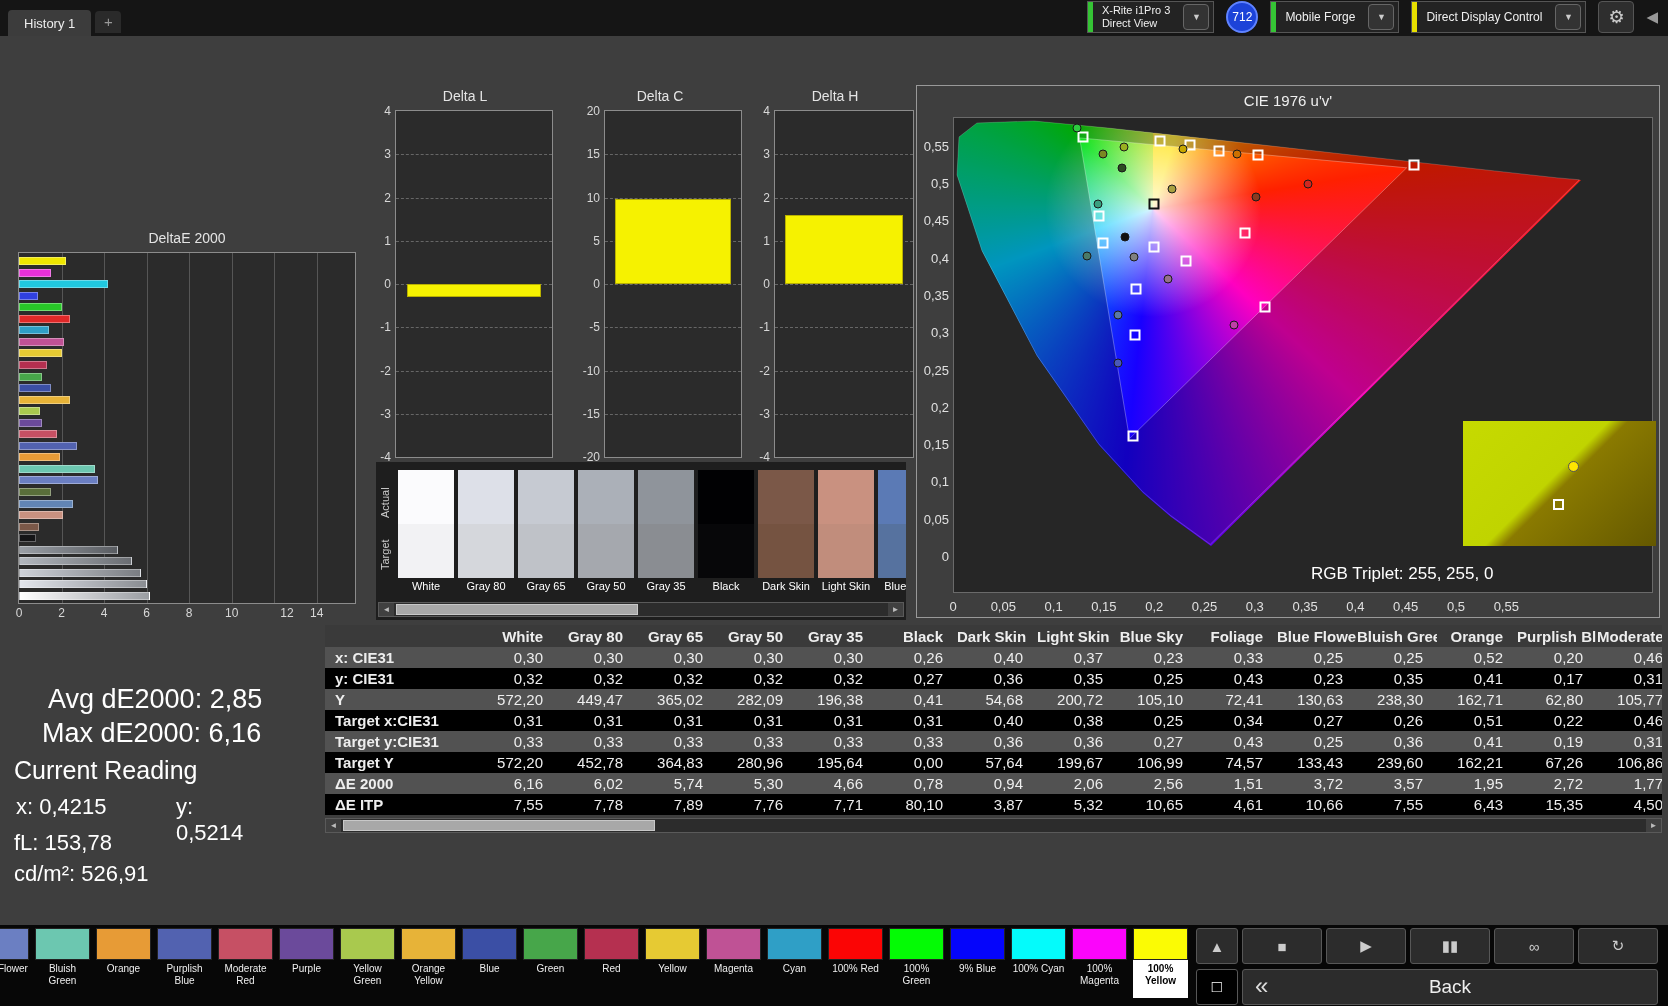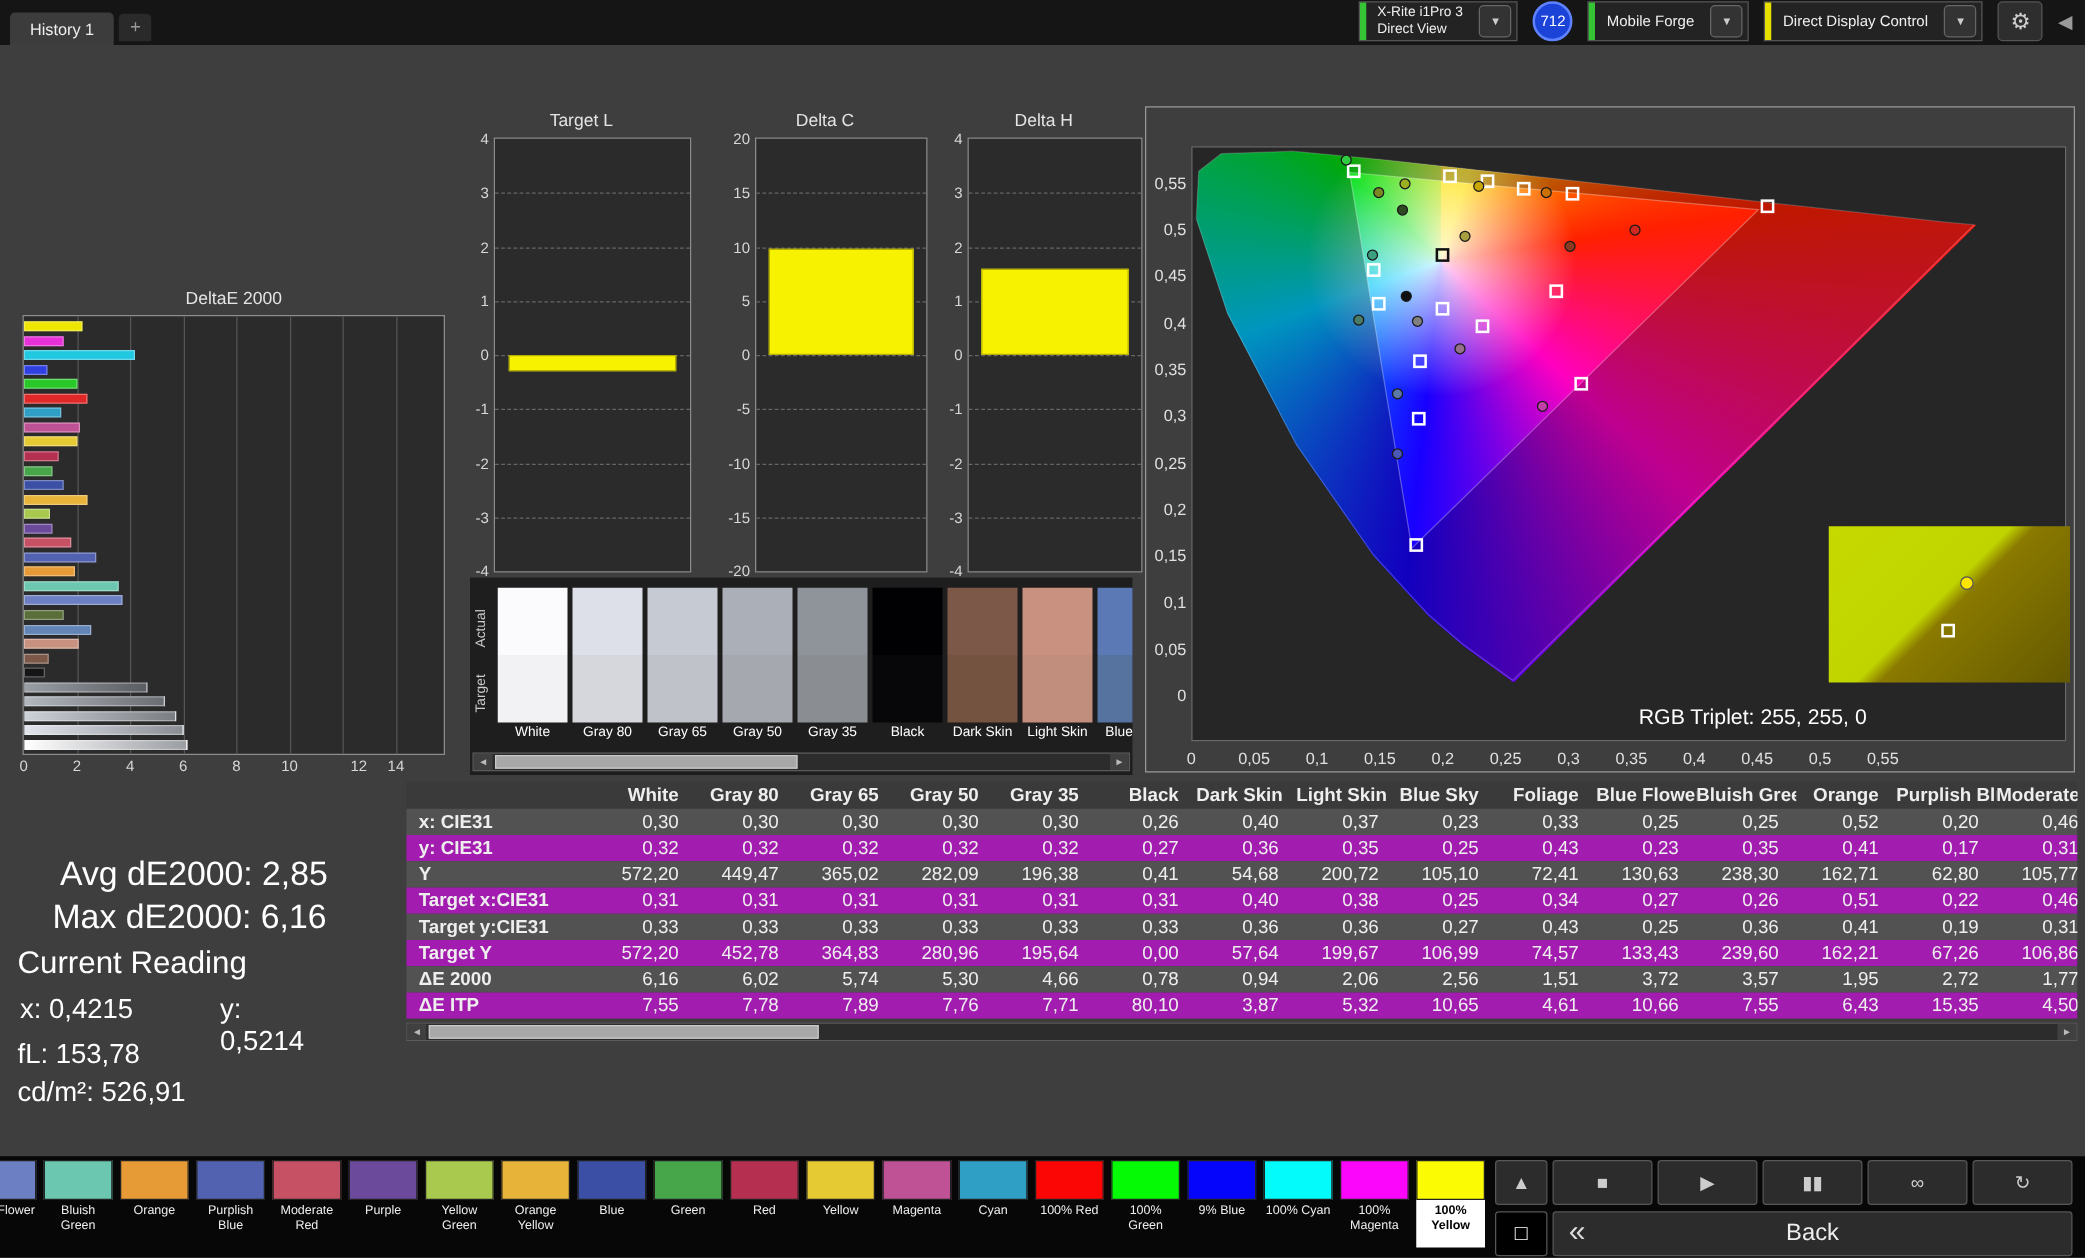--- a/index.html
+++ b/index.html
@@ -84,21 +84,21 @@
   .stat.avg{left:48px;top:684px;font-size:27px;}
   .stat.max{left:42px;top:718px;font-size:27px;}
   .stat.cur{left:14px;top:756px;font-size:25px;}
   .stat.xy{left:16px;top:794px;font-size:22px;}
   .stat.xy .yv{position:absolute;left:160px;top:0;}
   .stat.fl{left:14px;top:830px;font-size:22px;}
   .stat.cd{left:14px;top:861px;font-size:22px;}
 
   
   .data-table{position:absolute;left:325px;top:625px;width:1337px;overflow:hidden;font-size:15px;}
-  .trow{display:grid;grid-template-columns:152px repeat(15,80px);height:21px;align-items:center;background:#a21caf;}
+  .trow{display:grid;grid-template-columns:152px repeat(15,80px);height:21px;align-items:center;background:#000000;}
   .trow.odd{background:#525252;}
   .trow.thead{height:22px;background:#3a3a3a;font-weight:bold;}
   .tlabel{padding-left:10px;font-weight:bold;white-space:nowrap;overflow:hidden;}
   .tcell{text-align:right;padding-right:14px;white-space:nowrap;overflow:hidden;}
 
   
   .bottombar{position:absolute;left:0;top:925px;width:1668px;height:81px;background:#070707;display:flex;align-items:flex-start;padding-top:3px;box-sizing:border-box;}
   .patches{display:flex;gap:6px;margin-left:-26px;}
   .patch{width:55px;flex:0 0 55px;}
   .pcolor{height:32px;border:1px solid #222;box-sizing:border-box;}
@@ -197,21 +197,21 @@
         <div class="xlab" style="left: 86.0633px;">4</div>
         <div class="xlab" style="left: 128.595px;">6</div>
         <div class="xlab" style="left: 171.127px;">8</div>
         <div class="xlab" style="left: 213.658px;">10</div>
         <div class="xlab" style="left: 269px;">12</div>
         <div class="xlab" style="left: 298.722px;">14</div>
       </div>
   </section>
 
   <section class="delta" style="left:377px;">
-    <div class="chart-title">Target L</div>
+    <div class="chart-title">Delta L</div>
     <div class="delta-body">
       <div class="ylabels" style="width:18px">
           <div class="ylab" style="top: 1px;">4</div>
           <div class="ylab" style="top: 44.25px;">3</div>
           <div class="ylab" style="top: 87.5px;">2</div>
           <div class="ylab" style="top: 130.75px;">1</div>
           <div class="ylab" style="top: 174px;">0</div>
           <div class="ylab" style="top: 217.25px;">-1</div>
           <div class="ylab" style="top: 260.5px;">-2</div>
           <div class="ylab" style="top: 303.75px;">-3</div>
@@ -335,20 +335,21 @@
     <div class="hscroll" style="left:2px;right:2px;top:140px;">
       <div class="sarrow">◄</div>
       <div class="strack">
         <div class="sthumb" style="left:2px;width:240px;"></div>
       </div>
       <div class="sarrow">►</div>
     </div>
   </section>
 
   <section class="cie-panel">
+    <div class="cie-title">CIE 1976 u'v'</div>
     <div class="cie-plot">
       <div class="horseshoe"></div>
       <svg class="cie-svg" viewBox="0 0 700 476" preserveAspectRatio="none">
         <path d="M257 428 L217 399 L189 375 L145 327 L83 238 L28 133 L3 57 L5 19 L23 5 L80 3 L154 10 L264 22 L406 38 L523 51 L604 60 L627 62 Z M454 50 L126 20 L176 322 Z" fill="rgba(0,0,0,0.25)" fill-rule="evenodd"></path>
         <path d="M257 428 L217 399 L189 375 L145 327 L83 238 L28 133 L3 57 L5 19 L23 5 L80 3 L154 10 L264 22 L406 38 L523 51 L604 60 L627 62 Z" fill="none" stroke="rgba(255,255,255,0.18)" stroke-width="1"></path>
         <path d="M454 50 L126 20 L176 322 Z" fill="none" stroke="rgba(255,255,255,0.3)" stroke-width="1"></path>
       </svg>
       <div>
           <div class="cie-target" style="left: 128.768px; top: 18.51px;"></div>
           <div class="cie-target" style="left: 206.23px; top: 22.986px;"></div>

